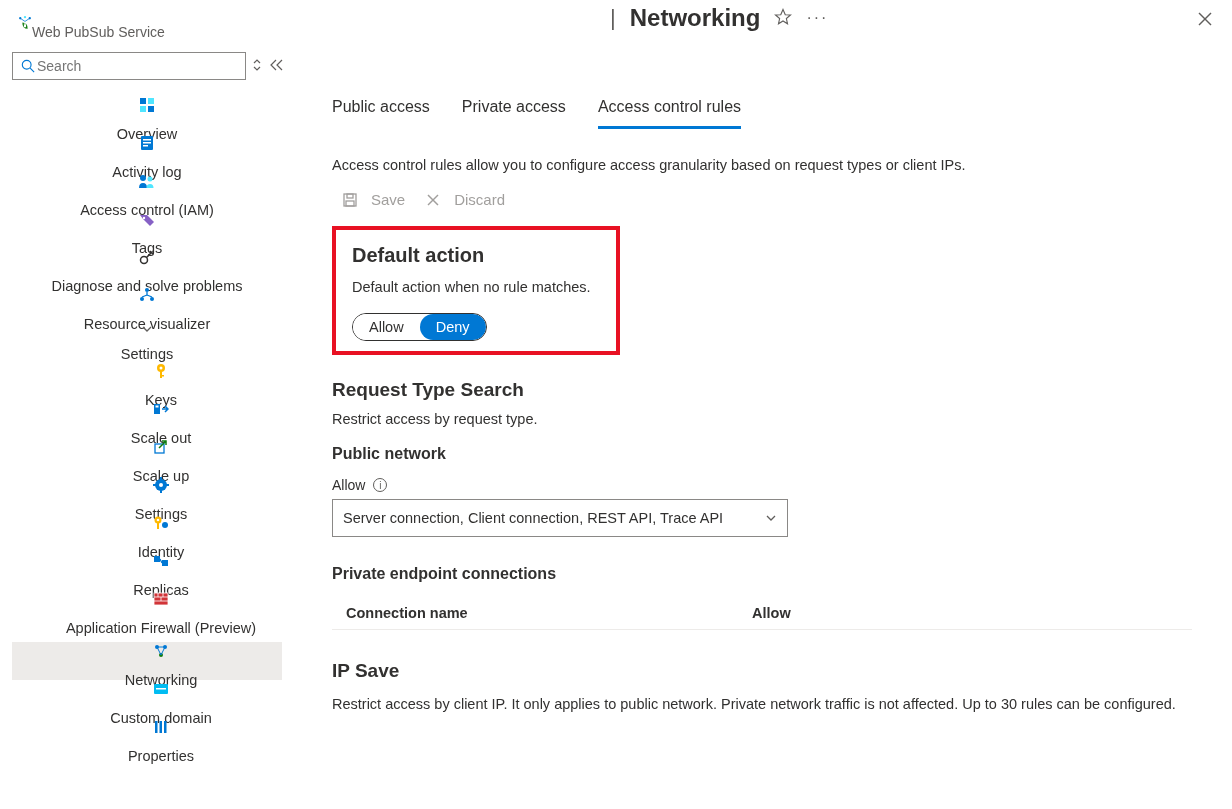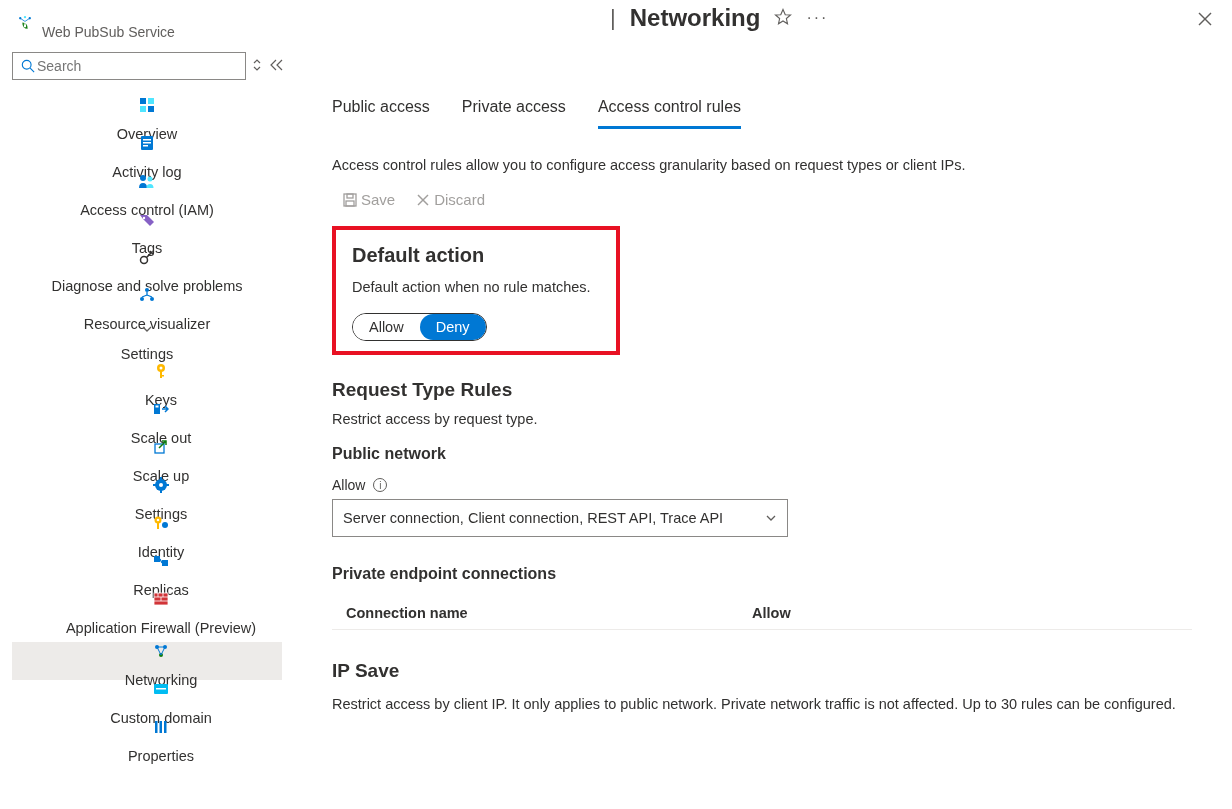--- a/index.html
+++ b/index.html
@@ -14,21 +14,21 @@
     overflow: hidden;
   }
   .root { display: flex; flex-direction: column; height: 100%; }
 
   
   .header {
     display: flex; align-items: center;
     padding: 6px 16px 2px 16px;
     position: relative;
   }
-  .logo-area { display: flex; align-items: center; gap: 10px; }
+  .logo-area { display: flex; align-items: center; }
   .service-name { font-size: 14px; color: #605e5c; margin-top: 18px; margin-left: -2px; }
   .page-title {
     position: absolute; left: 610px; top: 4px;
     display: flex; align-items: center; gap: 14px;
   }
   .page-title .sep { font-size: 22px; color: #605e5c; font-weight: 300; }
   .page-title .title-text { font-size: 24px; font-weight: 600; color: #323130; }
   .star-icon { color: #605e5c; }
   .dots-icon { color: #605e5c; font-size: 16px; letter-spacing: 2px; }
   .close-btn {
@@ -99,21 +99,21 @@
   .tab {
     font-size: 16px; padding: 6px 0 10px 0;
     color: #323130; cursor: pointer;
     border-bottom: 3px solid transparent;
   }
   .tab.active { border-bottom-color: #0078d4; font-weight: 400; }
 
   .desc { margin: 28px 0 18px 0; font-size: 14.5px; color:#323130; }
 
   .toolbar { display:flex; gap:20px; margin-bottom: 18px; padding-left: 10px;}
-  .tool-btn { display:flex; align-items:center; gap:3px; color:#a19f9d; font-size:15px; cursor:pointer; }
+  .tool-btn { display:flex; align-items:center; gap:13px; color:#a19f9d; font-size:15px; cursor:pointer; }
 
   .highlight-box {
     border: 4px solid #e81123;
     padding: 14px 16px 10px 16px;
     width: 288px;
     margin-bottom: 22px;
   }
   .section-title { font-size: 20px; font-weight: 600; margin: 0 0 12px 0; }
   .section-sub { font-size: 14.5px; color:#323130; margin-bottom: 18px; }
 
@@ -430,21 +430,21 @@
 
       <div class="highlight-box">
         <div class="section-title">Default action</div>
         <div class="section-sub">Default action when no rule matches.</div>
         <div class="toggle-pill">
           <div class="pill-opt off">Allow</div>
           <div class="pill-opt on">Deny</div>
         </div>
       </div>
 
-      <div class="subsection-title">Request Type Rules</div>
+      <div class="subsection-title">Request Type Search</div>
       <div class="section-sub">Restrict access by request type.</div>
       <div class="subsection-title bold15">Public network</div>
 
       <div class="field-label">
         <span>Allow</span>
         <span class="info-icon">i</span>
       </div>
       <div class="dropdown">
         <span>Server connection, Client connection, REST API, Trace API</span>
         <svg width="12" height="12" viewBox="0 0 12 12" fill="none" stroke="#605e5c" stroke-width="1.3">

